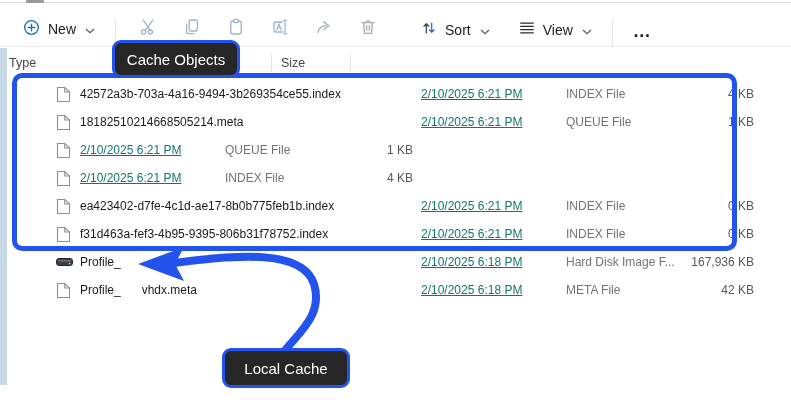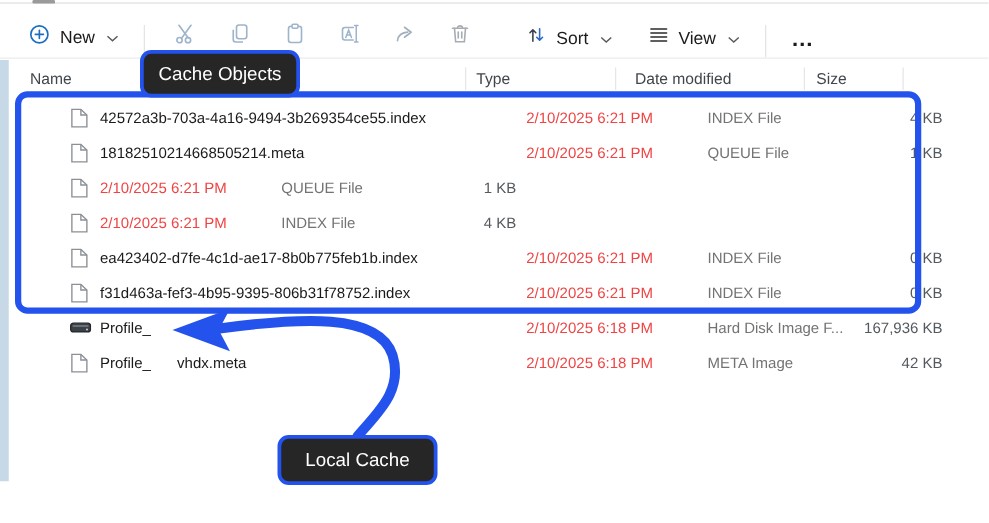--- a/index.html
+++ b/index.html
@@ -35,21 +35,21 @@
   .hcell.c-size{width:80px;padding-left:10px;}
   .hdiv{position:absolute;top:7px;width:1px;height:18px;background:#e6e6e6;}
   
   .left-strip{position:absolute;top:48px;left:0;width:7px;height:337px;background:#c7d8e7;}
   
   .rows{position:absolute;top:80px;left:0;width:791px;}
   .row{height:28px;display:flex;align-items:center;font-size:12px;cursor:default;margin-left:34px;}
   .cell-icon{width:24px;margin-left:22px;flex:none;display:flex;align-items:center;}
   .cell-name{width:341px;flex:none;color:#1a1a1a;white-space:nowrap;overflow:hidden;}
   .name-suffix{margin-left:21px;}
-  .cell-date{width:145px;flex:none;color:#ef4444;}
+  .cell-date{width:145px;flex:none;color:#0f766e;text-decoration:underline;}
   .cell-type{width:111px;flex:none;color:#737373;white-space:nowrap;overflow:hidden;}
   .cell-size{width:77px;flex:none;color:#54595f;text-align:right;}
   
   .anno-rect{position:absolute;left:12px;top:73px;width:715px;height:168px;
              border:5px solid var(--accent,#2353ec);border-radius:10px;pointer-events:none;}
   .anno-label{position:absolute;display:flex;align-items:center;justify-content:center;
               background:var(--label-bg,#262626);border:3px solid var(--accent,#2353ec);
               border-radius:9px;color:#ffffff;font-size:15px;pointer-events:none;}
   .label-cache{left:112px;top:40px;width:122px;height:32px;}
   .label-local{left:222px;top:348px;width:122px;height:34px;}
@@ -169,23 +169,20 @@
 
     <div class="tb-sep"></div>
 
     <button class="tb-btn more-btn">
       <span>…</span>
     </button>
   </div>
   <div class="toolbar-border"></div>
 
   <div class="header-row">
-    <div class="hcell c-name">
-      <span>Name</span>
-    </div>
     <div class="hcell c-type">
       <span class="hdiv" style="left:0;"></span>
       <span>Type</span>
     </div>
     <div class="hcell c-date">
       <span class="hdiv" style="left:0;"></span>
       <span>Date modified</span>
     </div>
     <div class="hcell c-size">
       <span class="hdiv" style="left:0;"></span>
@@ -282,21 +279,21 @@
       </div>
       <div class="row">
         <span class="cell-icon">
           <svg width="15" height="17" viewBox="0 0 15 17" fill="none">
             <path d="M1.5 1.5h7.2L13.5 6v9.5h-12z" stroke="#8a9096" stroke-width="1.1" fill="#ffffff"></path>
             <path d="M8.7 1.5V6h4.8" stroke="#8a9096" stroke-width="1.1" fill="none"></path>
           </svg>
         </span>
         <span class="cell-name">Profile_<span class="name-suffix">vhdx.meta</span></span>
         <span class="cell-date">2/10/2025 6:18 PM</span>
-        <span class="cell-type">META Image</span>
+        <span class="cell-type">META File</span>
         <span class="cell-size">42 KB</span>
       </div>
     </div>
 
   <div class="anno-rect"></div>
 
   <svg class="arrow-overlay" viewBox="0 0 791 418">
     <path d="M 174 263 C 240 254, 303 250, 314 284 C 323 313, 301 331, 286 349" fill="none" stroke="#2353ec" stroke-width="8" stroke-linecap="round"></path>
     <polygon points="138,264 184,247 175,264 184,281" fill="#2353ec"></polygon>
   </svg>

